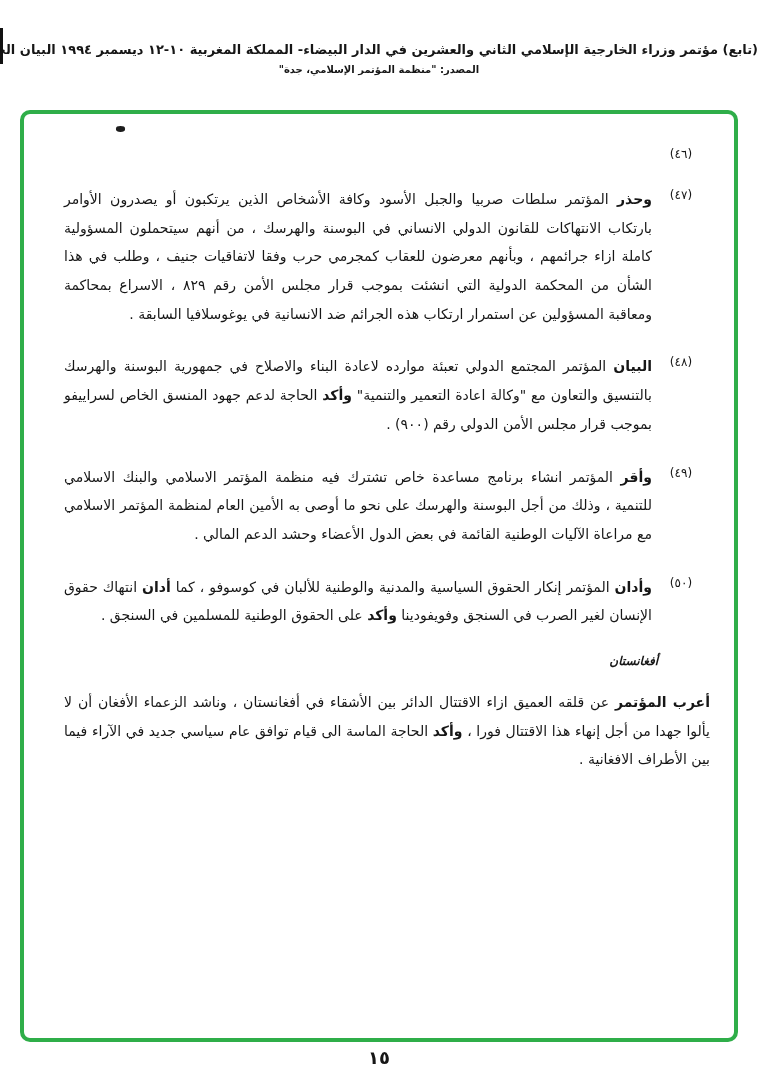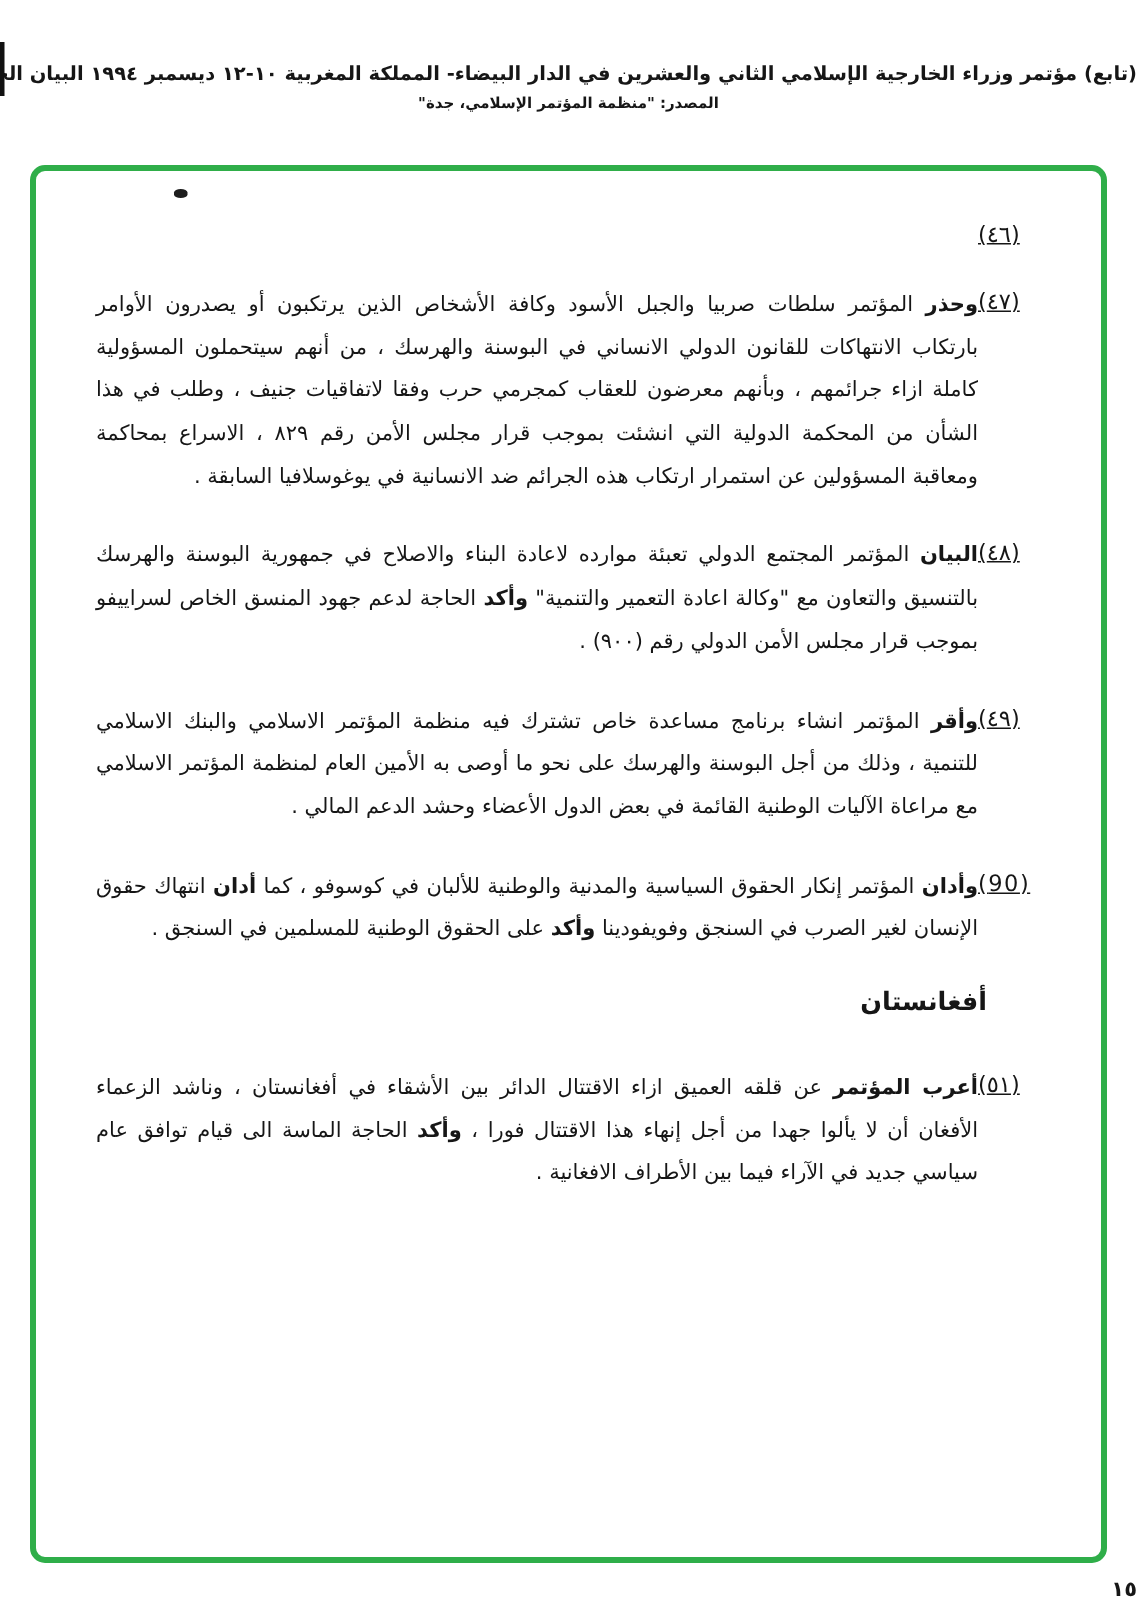--- a/index.html
+++ b/index.html
@@ -21,34 +21,34 @@
     position:absolute; left:20px; right:20px; top:110px; height:932px;
     border:4px solid #2fae49; border-radius:10px;
     padding:30px 24px 16px 30px; overflow:hidden;
   }
   .speck {
     position:absolute; top:12px; left:92px; width:9px; height:6px;
     background:#1d1d1d; border-radius:50% / 40%;
   }
   .para { display:flex; margin-bottom:24px; }
   .num {
-    flex:0 0 58px; width:58px; font-size:15px; padding-top:3px;
-    text-align:left; letter-spacing:1px;text-decoration:underline;
+    flex:0 0 58px; width:58px; font-size:12px; padding-top:3px;
+    text-align:center; letter-spacing:1px;
   }
   .ptext {
     flex:1; font-size:14px; line-height:2.05; text-align:justify;
     margin-left:10px;
   }
   .bold { font-weight:bold; }
   .section-heading {
-    font-weight:bold; font-size:17px; margin:2px 52px 33px 0;
+    font-weight:bold; font-size:12px; margin:2px 52px 20px 0;font-style:italic;
   }
   .page-number {
-    position:absolute; bottom:10px; left:0; right:0; 
-    font-weight:bold; font-size:14px; letter-spacing:2px;
+    position:absolute; bottom:10px; left:0; right:0; text-align:center;
+    font-weight:bold; font-size:18px; letter-spacing:2px;
   }
 </style>
 </head>
 <body>
 
 <div class="scan-edge"></div>
 
 <div class="header">
   <div class="header-line1">(تابع) مؤتمر وزراء الخارجية الإسلامي الثاني والعشرين في الدار البيضاء- المملكة المغربية ١٠-١٢ ديسمبر ١٩٩٤ البيان الختامي</div>
   <div class="header-line2">المصدر: "منظمة المؤتمر الإسلامي، جدة"</div>
@@ -70,25 +70,24 @@
     <div class="num">(٤٨)</div>
     <div class="ptext"><span class="bold">البيان</span><span> المؤتمر المجتمع الدولي تعبئة موارده لاعادة البناء والاصلاح في جمهورية البوسنة والهرسك بالتنسيق والتعاون مع "وكالة اعادة التعمير والتنمية" </span><span class="bold">وأكد</span><span> الحاجة لدعم جهود المنسق الخاص لسراييفو بموجب قرار مجلس الأمن الدولي رقم (٩٠٠) .</span></div>
   </div>
 
   <div class="para">
     <div class="num">(٤٩)</div>
     <div class="ptext"><span class="bold">وأقر</span><span> المؤتمر انشاء برنامج مساعدة خاص تشترك فيه منظمة المؤتمر الاسلامي والبنك الاسلامي للتنمية ، وذلك من أجل البوسنة والهرسك على نحو ما أوصى به الأمين العام لمنظمة المؤتمر الاسلامي مع مراعاة الآليات الوطنية القائمة في بعض الدول الأعضاء وحشد الدعم المالي .</span></div>
   </div>
 
   <div class="para">
-    <div class="num">(90)</div>
+    <div class="num">(٥٠)</div>
     <div class="ptext"><span class="bold">وأدان</span><span> المؤتمر إنكار الحقوق السياسية والمدنية والوطنية للألبان في كوسوفو ، كما </span><span class="bold">أدان</span><span> انتهاك حقوق الإنسان لغير الصرب في السنجق وفويفودينا </span><span class="bold">وأكد</span><span> على الحقوق الوطنية للمسلمين في السنجق .</span></div>
   </div>
 
   <div class="section-heading">أفغانستان</div>
 
   <div class="para">
-    <div class="num">(٥١)</div>
     <div class="ptext"><span class="bold">أعرب المؤتمر</span><span> عن قلقه العميق ازاء الاقتتال الدائر بين الأشقاء في أفغانستان ، وناشد الزعماء الأفغان أن لا يألوا جهدا من أجل إنهاء هذا الاقتتال فورا ، </span><span class="bold">وأكد</span><span> الحاجة الماسة الى قيام توافق عام سياسي جديد في الآراء فيما بين الأطراف الافغانية .</span></div>
   </div>
 </div>
 
 <div class="page-number">١٥</div>
 
 </body></html>

